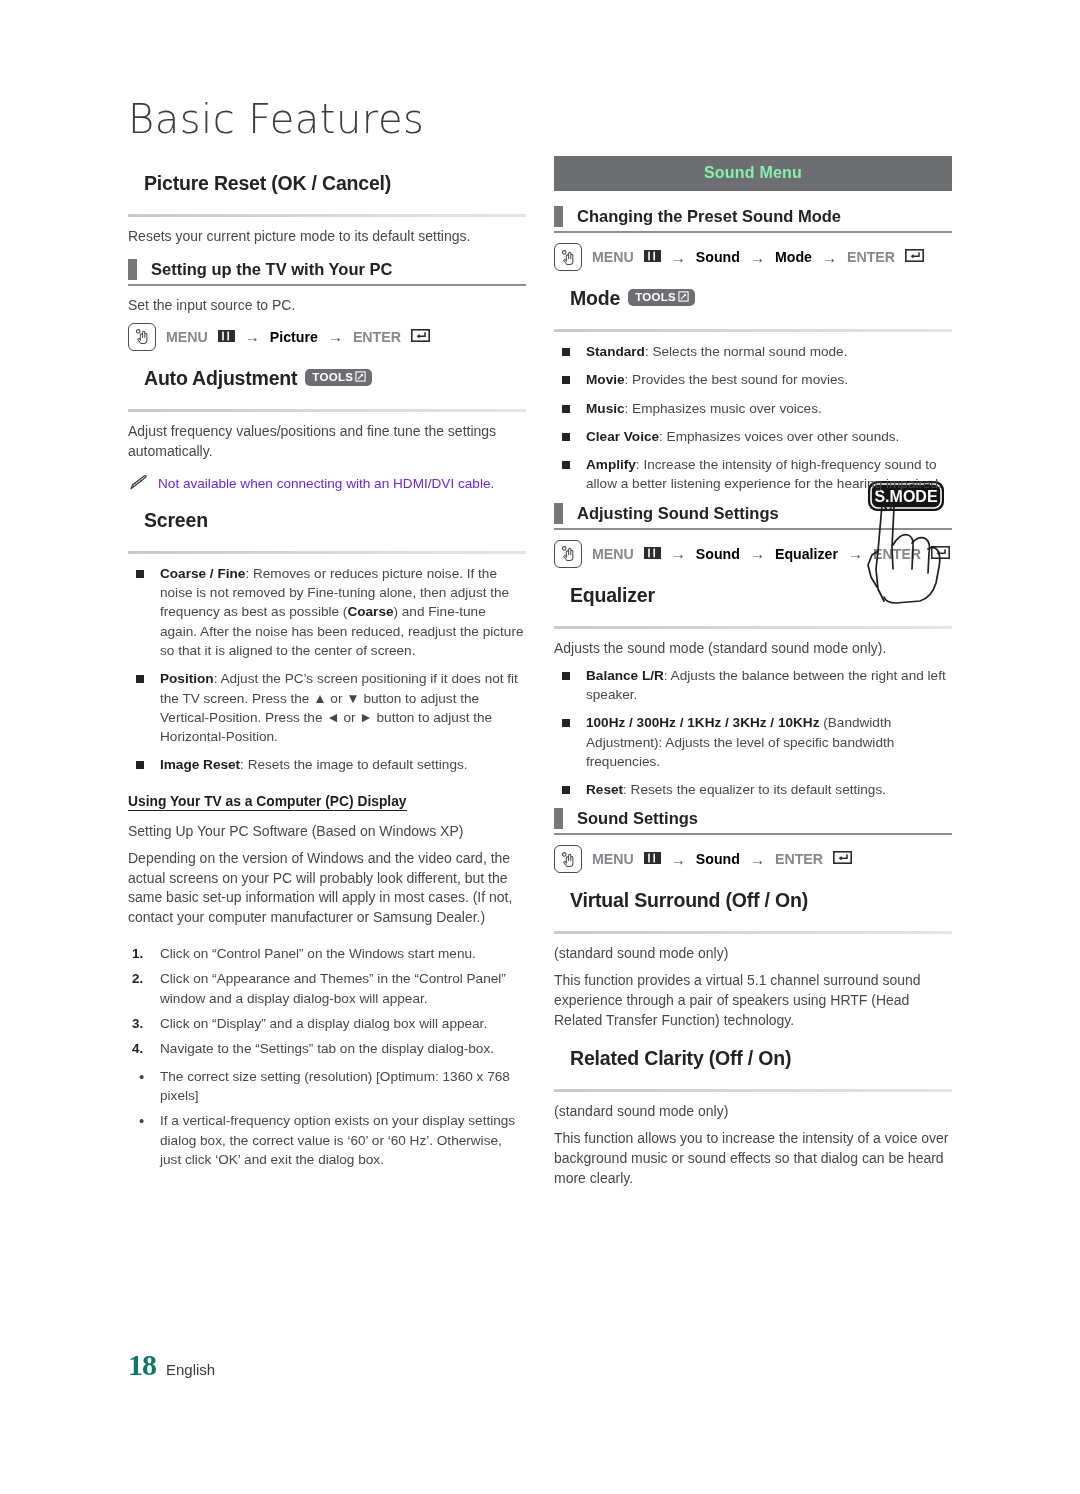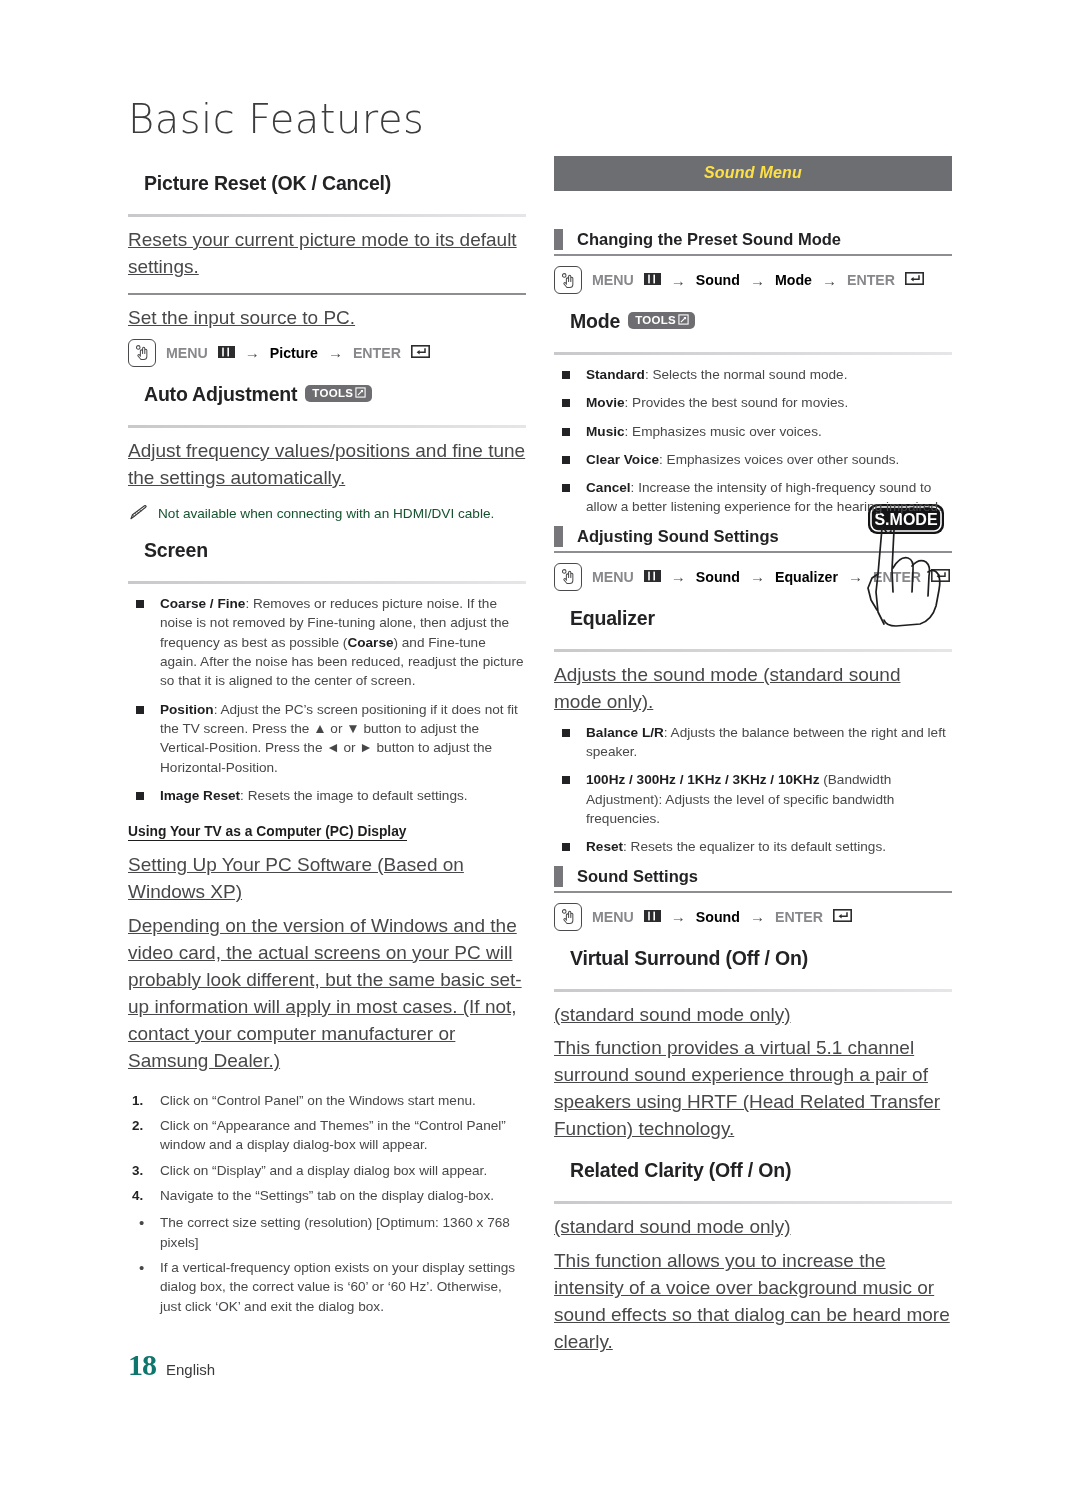--- a/index.html
+++ b/index.html
@@ -86,25 +86,24 @@
   }
   .subrule {
     height: 2px;
     background: #8e8e92;
     margin-top: 4px;
     margin-bottom: 10px;
   }
 
   
   p.body {
-    font-size: 19px;
+    font-size: 14px;
     line-height: 1.42;
     margin: 0 0 12px 0;
     color: #48484a;
-    text-decoration: underline;
   }
   p.body.tight { margin-bottom: 7px; }
 
   
   .menupath {
     display: flex;
     align-items: center;
     gap: 10px;
     margin: 4px 0 14px 0;
     font-size: 14.2px;
@@ -139,28 +138,27 @@
     font-weight: bold;
     letter-spacing: 0.3px;
     line-height: 1;
     position: relative;
     top: -1px;
   }
 
   
   .banner {
     background: #6d6e71;
-    color: #fde047;
+    color: #86efac;
     text-align: center;
     font-size: 16px;
     font-weight: bold;
     padding: 8px 0 9px 0;
     letter-spacing: 0.2px;
-    margin-bottom: 38px;
-    font-style: italic;
+    margin-bottom: 15px;
   }
 
   
   ul.sq, ul.dot, ol.num {
     margin: 0 0 8px 0;
     padding: 0;
     list-style: none;
   }
   ul.sq > li {
     position: relative;
@@ -215,21 +213,21 @@
     font-size: 13.4px;
   }
   b, .b { color: #1e1e20; font-weight: bold; }
 
   
   .note {
     position: relative;
     padding-left: 30px;
     font-size: 13.6px;
     line-height: 1.42;
-    color: #14532d;
+    color: #6d28d9;
     margin: 12px 0 14px 0;
   }
   .note .pencil {
     position: absolute;
     left: 1px;
     top: 1px;
   }
 
   
   .boxed-head {
@@ -290,20 +288,24 @@
     <div class="col col-left">
 
       
       <div class="h1sec">
         <span>Picture Reset (OK / Cancel)</span>
       </div>
       <div class="h1rule"></div>
       <p class="body">Resets your current picture mode to its default settings.</p>
 
       
+      <div class="subhead">
+        <span class="subhead-bar"></span>
+        <span class="subhead-text">Setting up the TV with Your PC</span>
+      </div>
       <div class="subrule"></div>
       <p class="body tight">Set the input source to PC.</p>
 
       <div class="menupath">
         <span class="hand-icon">
           <svg width="17" height="17" viewBox="0 0 20 20">
             <path d="M7.5 14.5 L7.5 8.2 a1.3 1.3 0 0 1 2.6 0 L10.1 11.3 L10.1 5.2 a1.3 1.3 0 0 1 2.6 0 L12.7 11.3 L12.7 7.4 a1.2 1.2 0 0 1 2.4 0 L15.1 15 a3.6 3.6 0 0 1 -3.6 3.3 L9.6 18.3 a3 3 0 0 1 -2.1 -0.9 L4.9 14.4 a1.2 1.2 0 0 1 1.7 -1.7 Z" fill="none" stroke="#4a4a4c" stroke-width="1.2" stroke-linejoin="round"></path>
             <circle cx="5" cy="4" r="2.1" fill="none" stroke="#4a4a4c" stroke-width="1.2"></circle>
           </svg>
         </span>
@@ -477,21 +479,21 @@
             </li>
             <li>
               <b>Music</b><span>: Emphasizes music over voices.</span>
             </li>
             <li>
               <b>Clear Voice</b><span>: Emphasizes voices over other sounds.</span>
             </li>
           </ul>
           <ul class="sq">
             <li>
-              <b>Cancel</b><span>: Increase the intensity of high-frequency sound to allow a better listening experience for the hearing impaired.</span>
+              <b>Amplify</b><span>: Increase the intensity of high-frequency sound to allow a better listening experience for the hearing impaired.</span>
             </li>
           </ul>
         </div>
 
         <div class="subhead">
           <span class="subhead-bar"></span>
           <span class="subhead-text">Adjusting Sound Settings</span>
         </div>
         <div class="subrule"></div>
 

